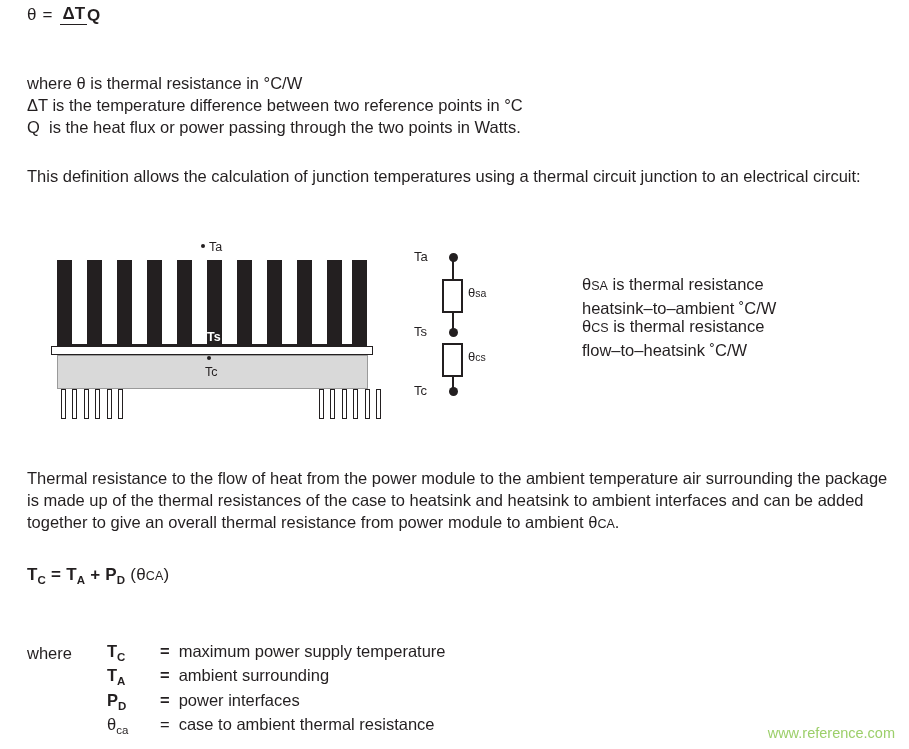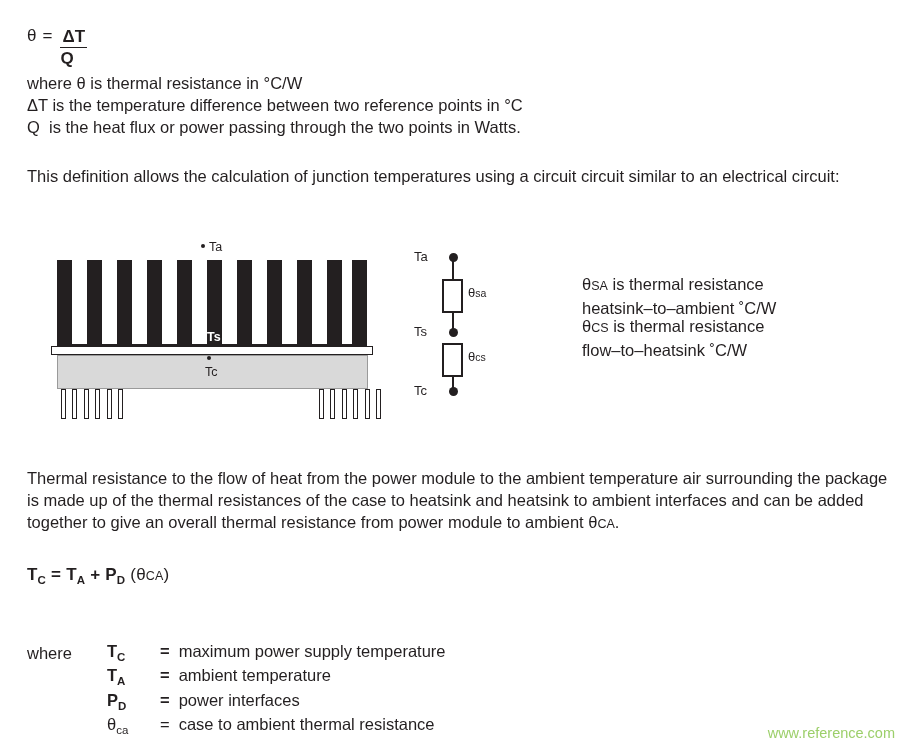--- a/index.html
+++ b/index.html
@@ -27,25 +27,24 @@
     left: 27px;
     top: 4px;
     font-size: 17px;
     display: flex;
     align-items: center;
   }
   .formula-top .theta { font-size: 17px; }
   .formula-top .eq { margin: 0 8px 0 6px; }
   .frac {
     display: inline-flex;
-    flex-direction: column;
-    align-items: flex-start;
+    flex-direction: row;
+    align-items: flex-end;
     vertical-align: middle;
     line-height: 1.12;
-    margin-top: 23px;
   }
   .frac .num {
     font-weight: bold;
     font-size: 17px;
     padding: 0 2px 1px 2px;
     border-bottom: 1.6px solid #231f20;
   }
   .frac .den {
     font-weight: bold;
     font-size: 17px;
@@ -248,21 +247,21 @@
       <span class="den">Q</span>
     </span>
   </div>
 
   <div class="para where-block">
     <div>where θ is thermal resistance in °C/W</div>
     <div>ΔT is the temperature difference between two reference points in °C</div>
     <div>Q  is the heat flux or power passing through the two points in Watts.</div>
   </div>
 
-  <div class="para def-para">This definition allows the calculation of junction temperatures using a circuit circuit similar to an electrical circuit:</div>
+  <div class="para def-para">This definition allows the calculation of junction temperatures using a thermal circuit junction to an electrical circuit:</div>
 
   <div class="figure">
     <div class="fins">
       <svg width="320" height="90" viewBox="0 0 320 90">
         <g fill="#231f20">
           <rect x="0" y="0" width="15" height="90"></rect>
           <rect x="30" y="0" width="15" height="90"></rect>
           <rect x="60" y="0" width="15" height="90"></rect>
           <rect x="90" y="0" width="15" height="90"></rect>
           <rect x="120" y="0" width="15" height="90"></rect>
@@ -362,21 +361,21 @@
     <table>
       <tbody>
           <tr>
         <td class="sym"><span>T</span><span class="sub">C</span></td>
         <td class="eqs">=</td>
         <td class="desc">maximum power supply temperature</td>
       </tr>
       <tr>
         <td class="sym"><span>T</span><span class="sub">A</span></td>
         <td class="eqs">=</td>
-        <td class="desc">ambient temperature</td>
+        <td class="desc">ambient surrounding</td>
       </tr>
       <tr>
         <td class="sym"><span>P</span><span class="sub">D</span></td>
         <td class="eqs">=</td>
         <td class="desc">power interfaces</td>
       </tr>
       <tr>
         <td class="sym symplain"><span>θ</span><span class="sub" style="font-weight:normal;">ca</span></td>
         <td class="eqs plain">=</td>
         <td class="desc">case to ambient thermal resistance</td>

